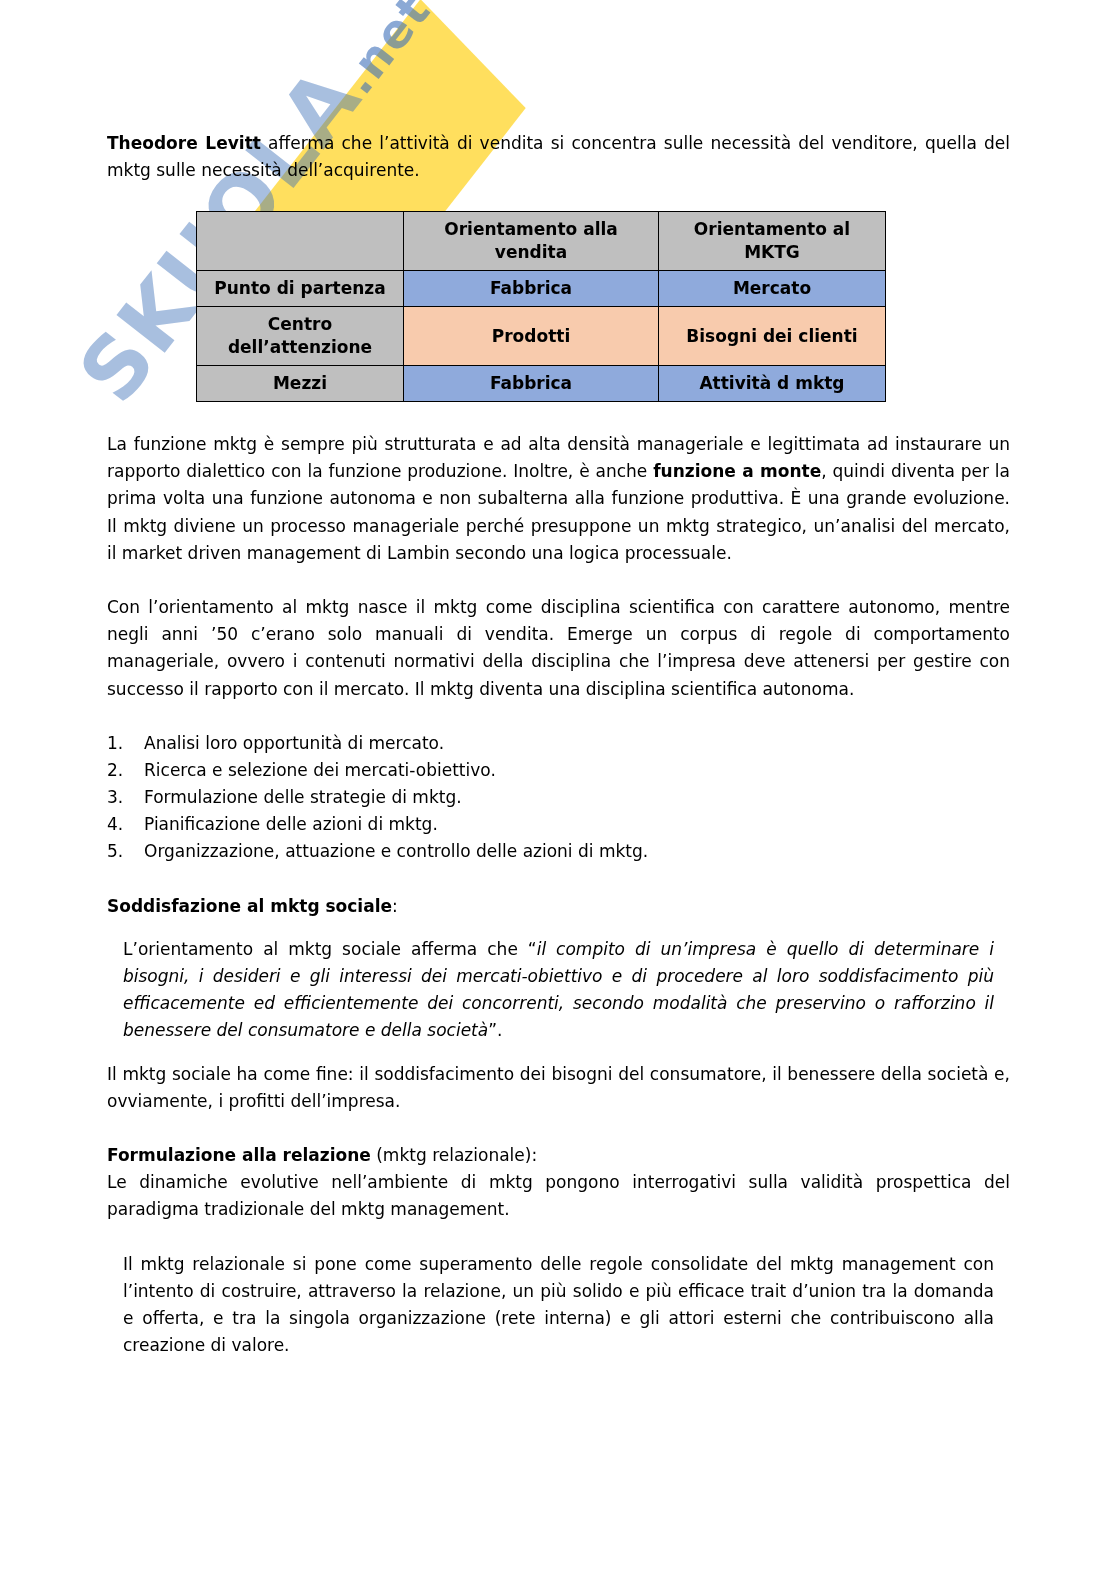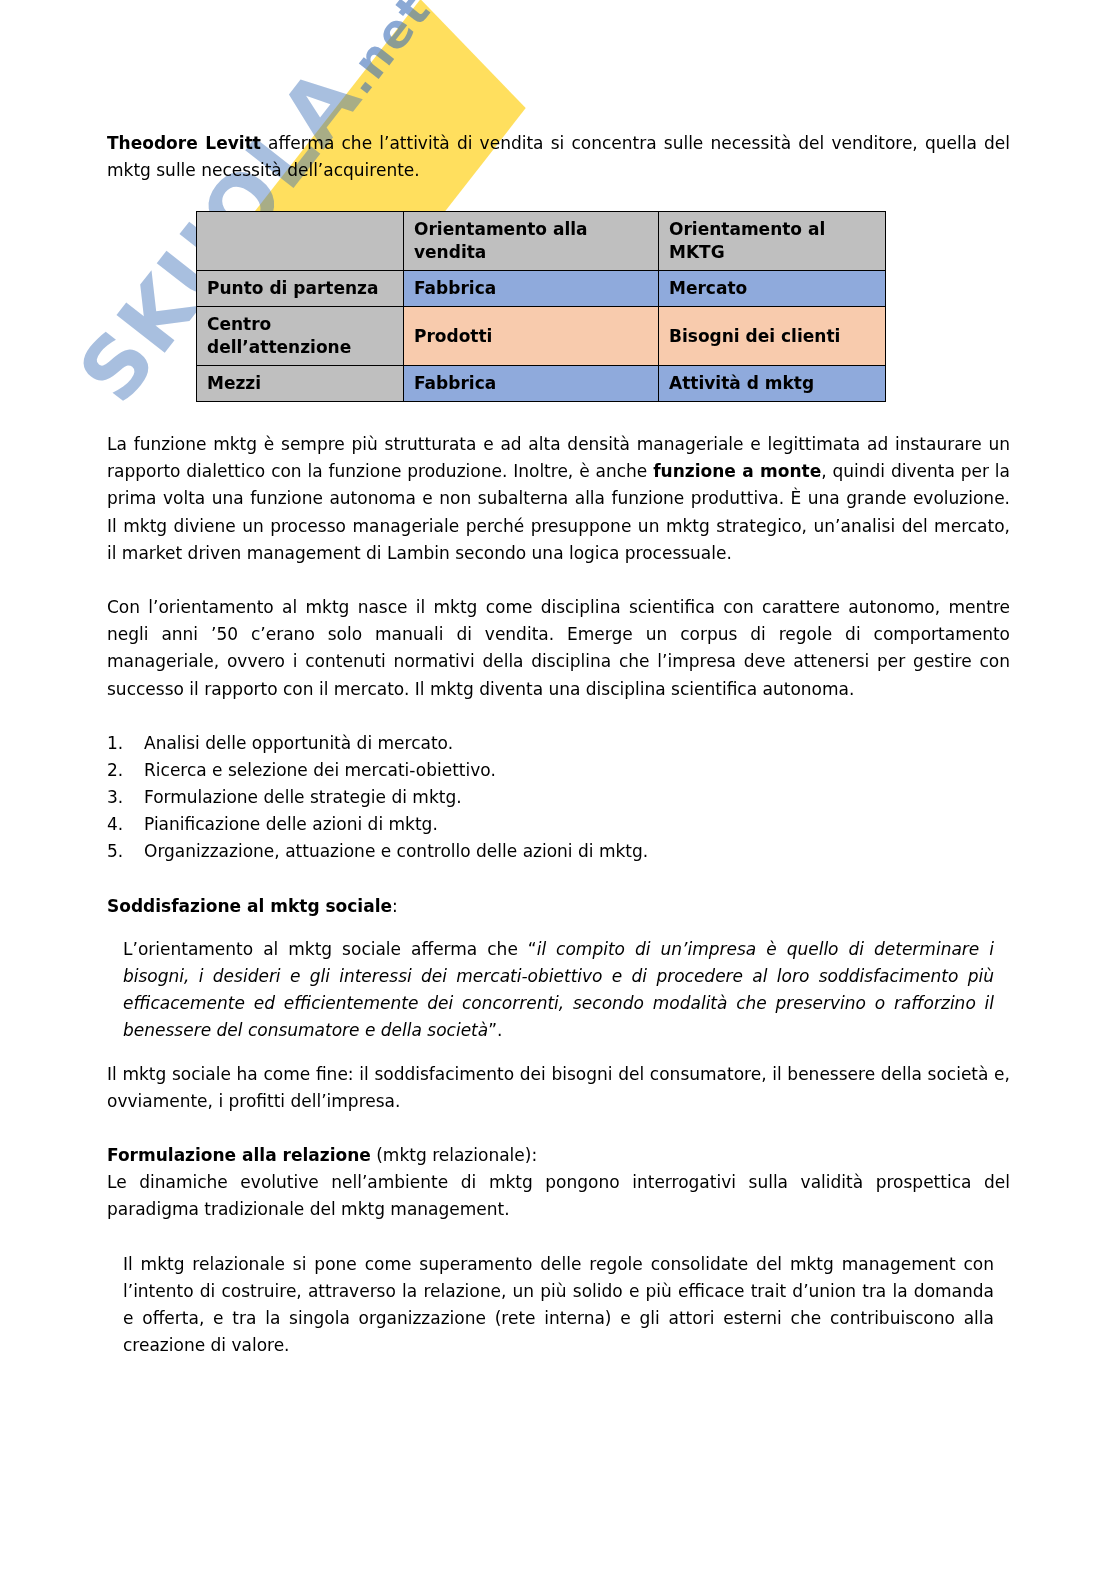--- a/index.html
+++ b/index.html
@@ -59,21 +59,21 @@
   .b { font-weight: bold; }
   .i { font-style: italic; }
   .u { }
   .heading { margin: 0; font-weight: normal; }
 
   
   .mktg-table {
     border-collapse: collapse;
     margin: 17px 0 29px 89px;
     font-weight: bold;
-    text-align: left;
+    text-align: center;
     line-height: 1.35;
     font-size: 17px;
   }
   .mktg-table td {
     border: 1px solid #000000;
     padding: 6px 10px;
     vertical-align: middle;
   }
   .col-label { width: 186px; }
   .col-vendita { width: 234px; }
@@ -127,21 +127,21 @@
     </tbody>
       </table>
 
     <p class="para"><span>La funzione mktg è sempre più strutturata e ad alta densità manageriale e legittimata ad instaurare un rapporto dialettico con la funzione produzione. Inoltre, è anche </span><span class="b">funzione a monte</span><span>, quindi diventa per la prima volta una funzione autonoma e non subalterna alla funzione produttiva. È una grande evoluzione. Il mktg diviene un processo manageriale perché presuppone un mktg strategico, un’analisi del mercato, il market driven management di </span><span class="u">Lambin</span><span> secondo una logica processuale.</span></p>
 
     <p class="para">Con l’orientamento al mktg nasce il mktg come disciplina scientifica con carattere autonomo, mentre negli anni ’50 c’erano solo manuali di vendita. Emerge un corpus di regole di comportamento manageriale, ovvero i contenuti normativi della disciplina che l’impresa deve attenersi per gestire con successo il rapporto con il mercato. Il mktg diventa una disciplina scientifica autonoma.</p>
 
     <div class="list">
       <div class="list-item">
           <span class="num">1.</span>
-          <span class="li-text">Analisi delle opportunità di mercato.</span>
+          <span class="li-text">Analisi loro opportunità di mercato.</span>
         </div>
       <div class="list-item">
           <span class="num">2.</span>
           <span class="li-text">Ricerca e selezione dei mercati-obiettivo.</span>
         </div>
       <div class="list-item">
           <span class="num">3.</span>
           <span class="li-text">Formulazione delle strategie di mktg.</span>
         </div>
       <div class="list-item">

